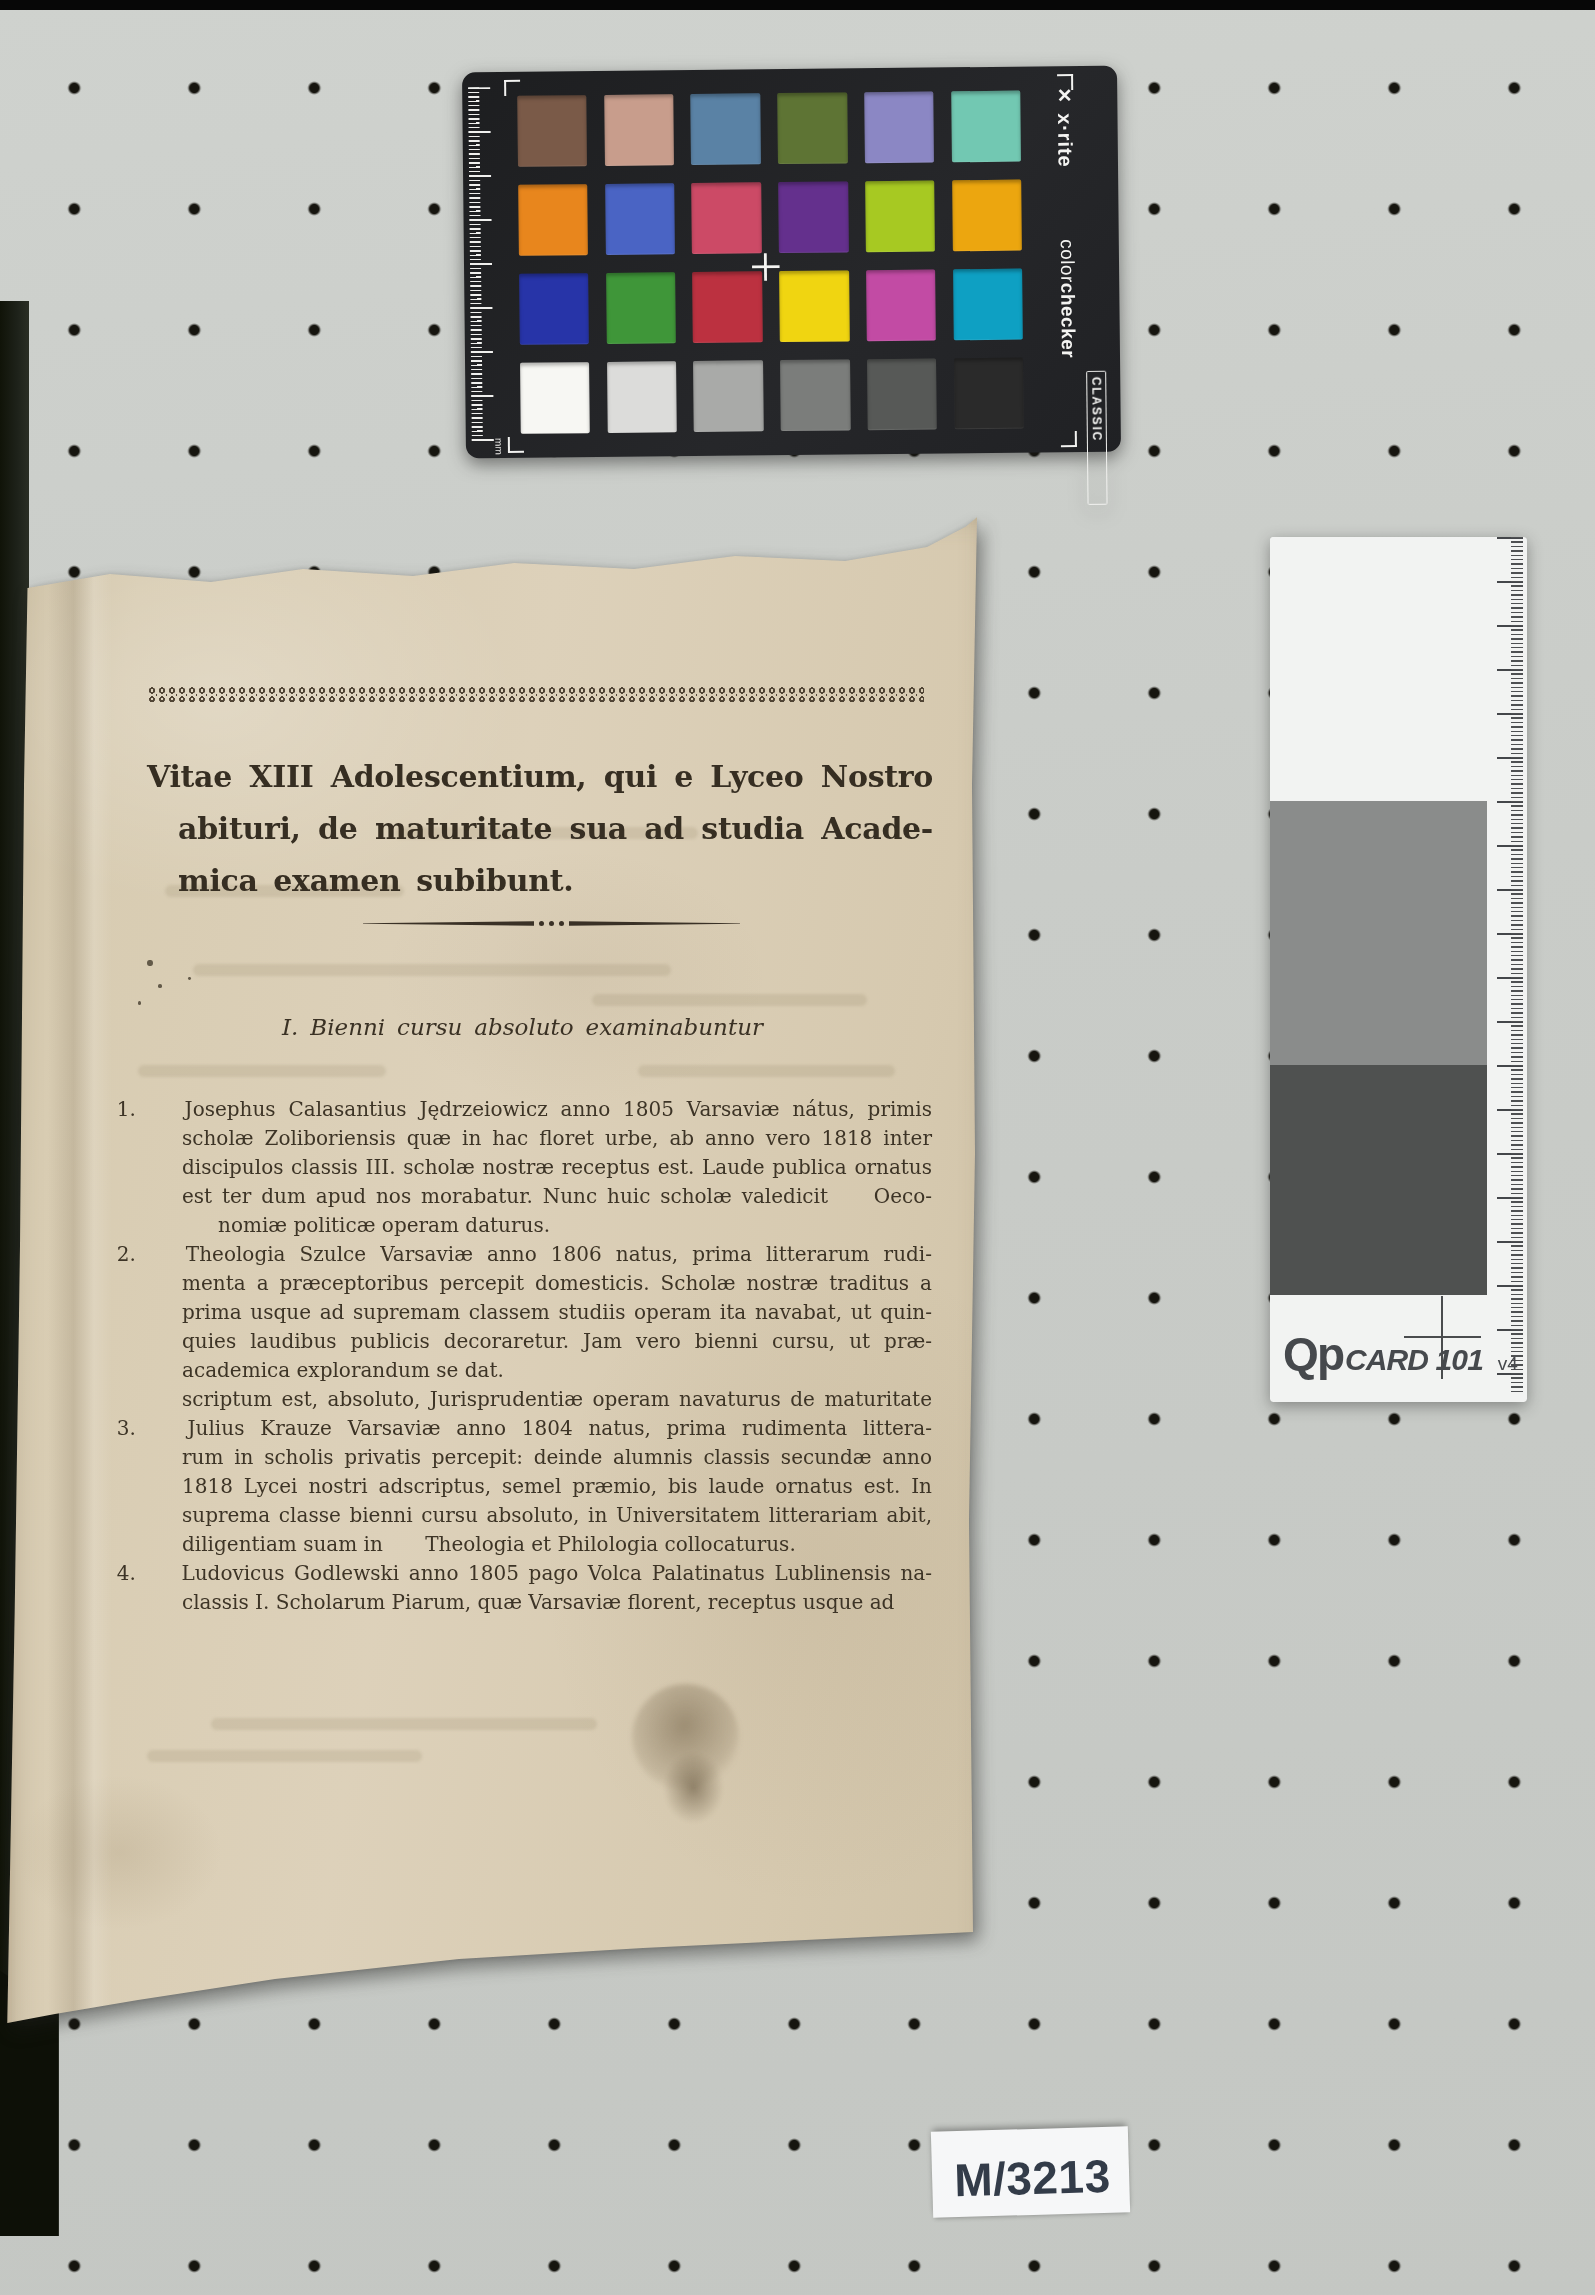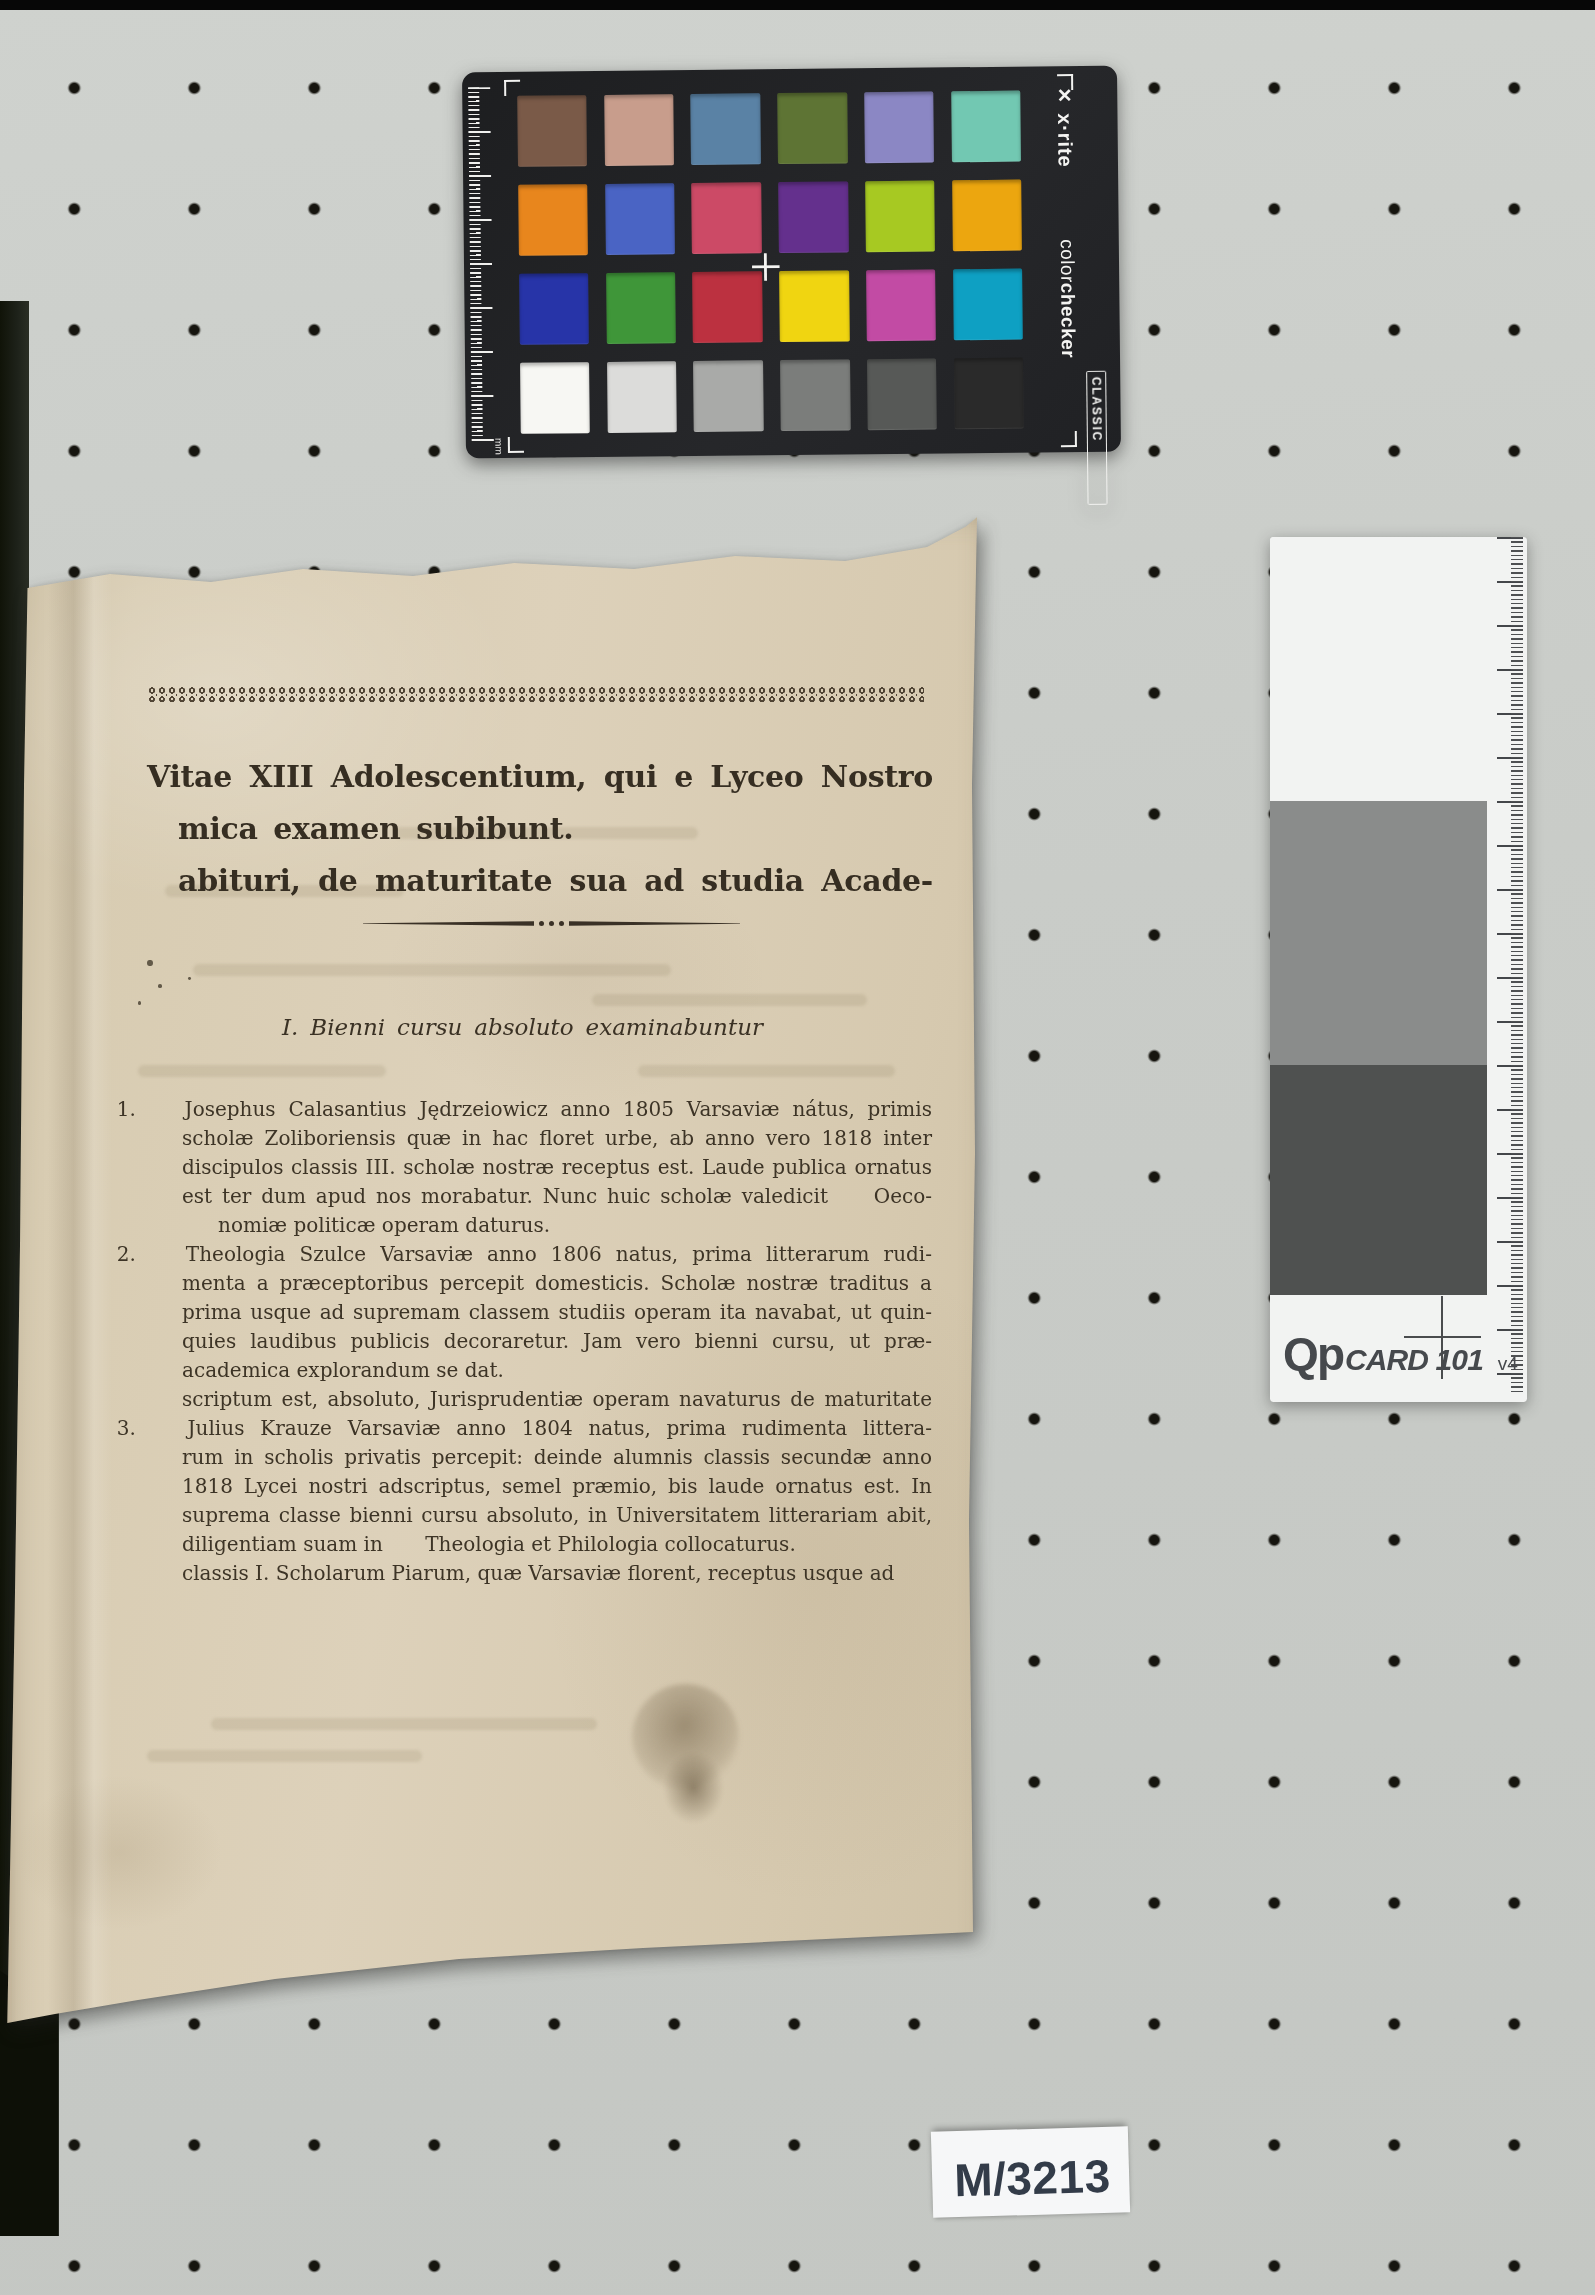--- a/index.html
+++ b/index.html
@@ -154,22 +154,22 @@
       <div class="stain2"></div>
       <div class="speck" style="left:147px;top:450px;width:5.5px;height:6.4px;"></div>
       <div class="speck" style="left:158px;top:474px;width:3.7px;height:3.7px;"></div>
       <div class="speck" style="left:188px;top:467px;width:2.8px;height:2.8px;"></div>
       <div class="speck" style="left:138px;top:491px;width:2.8px;height:3.7px;"></div>
 
       <div class="page-content">
         <div class="ornament"></div>
         <div class="title" id="title">
             <div class="title-line">Vitae XIII Adolescentium, qui e Lyceo Nostro</div>
+            <div class="title-line">abituri, de maturitate sua ad studia Acade-</div>
             <div class="title-line last">mica examen subibunt.</div>
-            <div class="title-line">abituri, de maturitate sua ad studia Acade-</div>
           </div>
         <div class="divider">
           <div class="taper-l"></div>
           <div class="dot"></div>
           <div class="dot"></div>
           <div class="dot"></div>
           <div class="taper-r"></div>
         </div>
         <div class="heading">I. Bienni cursu absoluto examinabuntur</div>
         <div class="entries" id="entries">
@@ -182,20 +182,21 @@
             <div class="bline"><span>menta a præceptoribus percepit domesticis. Scholæ nostræ traditus a</span></div>
             <div class="bline"><span>prima usque ad supremam classem studiis operam ita navabat, ut quin-</span></div>
             <div class="bline"><span>quies laudibus publicis decoraretur. Jam vero bienni cursu, ut præ-</span></div>
             <div class="bline last"><span>academica explorandum se dat.</span></div>
             <div class="bline"><span>scriptum est, absoluto, Jurisprudentiæ operam navaturus de maturitate</span></div>
             <div class="bline first"><span>3. </span><span class="it">Julius Krauze</span><span> Varsaviæ anno 1804 natus, prima rudimenta littera-</span></div>
             <div class="bline"><span>rum in scholis privatis percepit: deinde alumnis classis secundæ anno</span></div>
             <div class="bline"><span>1818 Lycei nostri adscriptus, semel præmio, bis laude ornatus est. In</span></div>
             <div class="bline"><span>suprema classe bienni cursu absoluto, in Universitatem litterariam abit,</span></div>
             <div class="bline last"><span>diligentiam suam in </span><span class="it">Theologia et Philologia</span><span> collocaturus.</span></div>
+            <div class="bline first"><span>4. </span><span class="it">Ludovicus Godlewski</span><span> anno 1805 pago Volca Palatinatus Lublinensis na-</span></div>
             <div class="bline last"><span>classis I. Scholarum Piarum, quæ Varsaviæ florent, receptus usque ad</span></div>
           </div>
       </div>
     </div>
   </div>
 
   <div class="cc-wrap">
     <div class="cc-card">
       <div class="cc-ruler"></div>
       <div class="cc-mm">mm</div>

